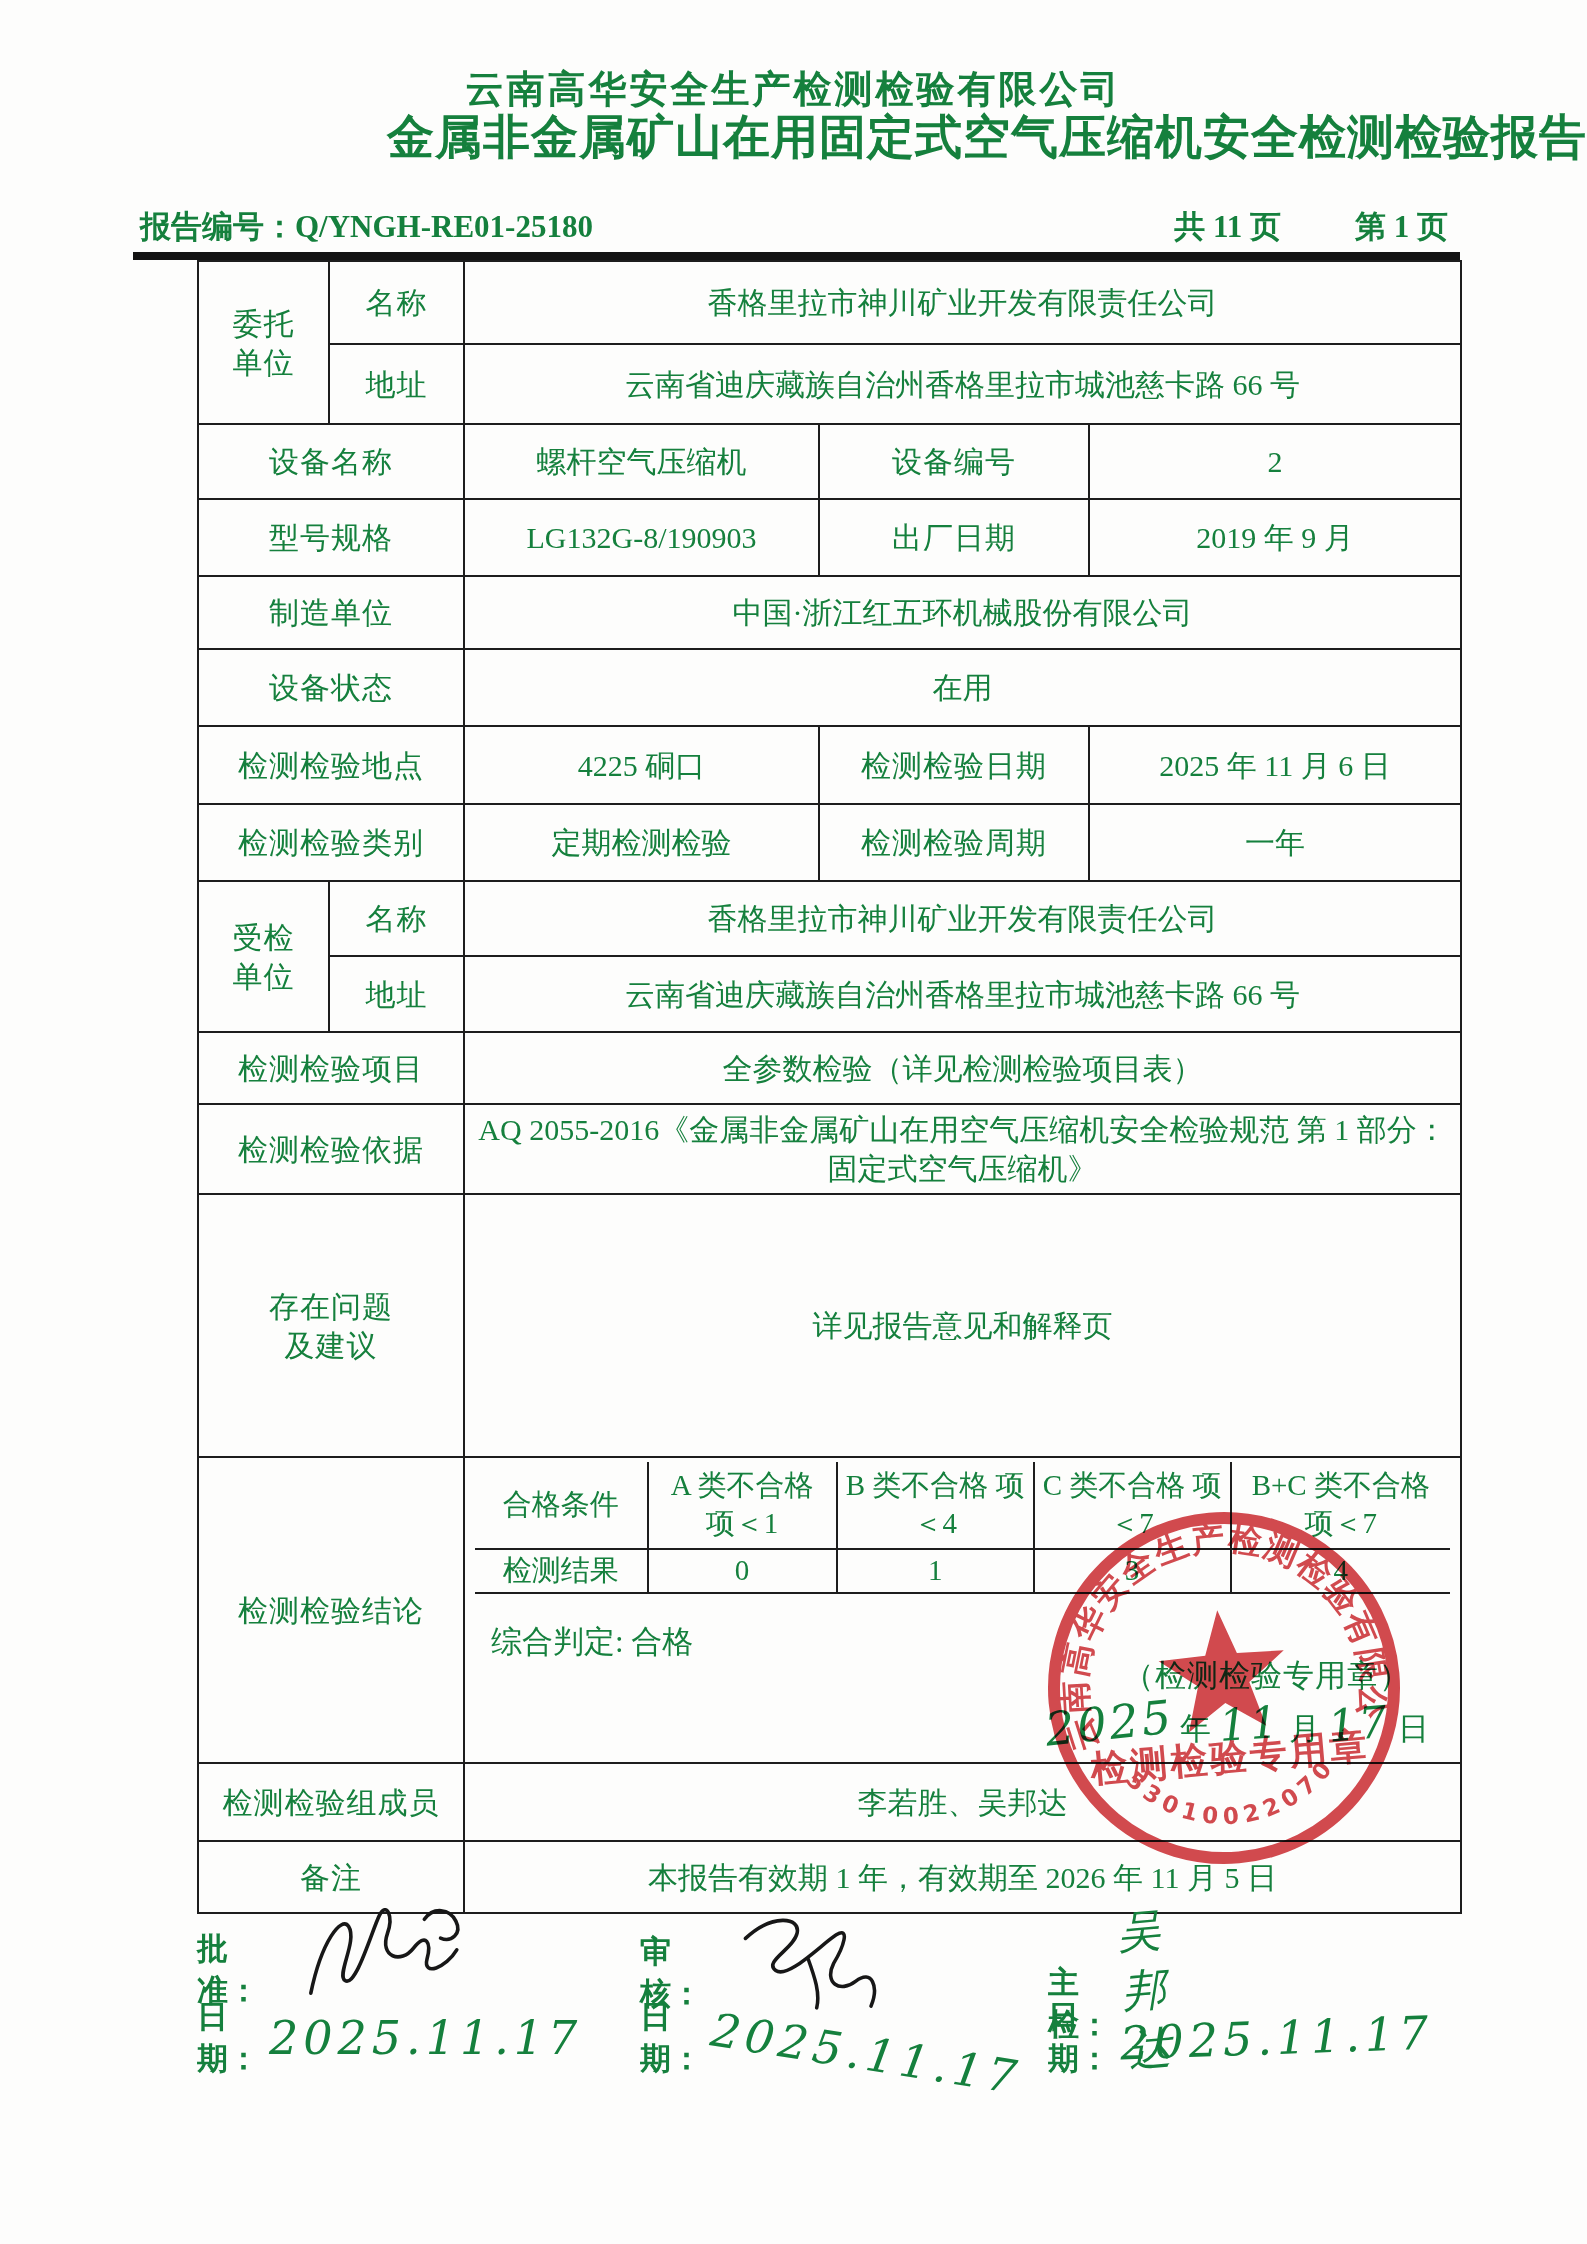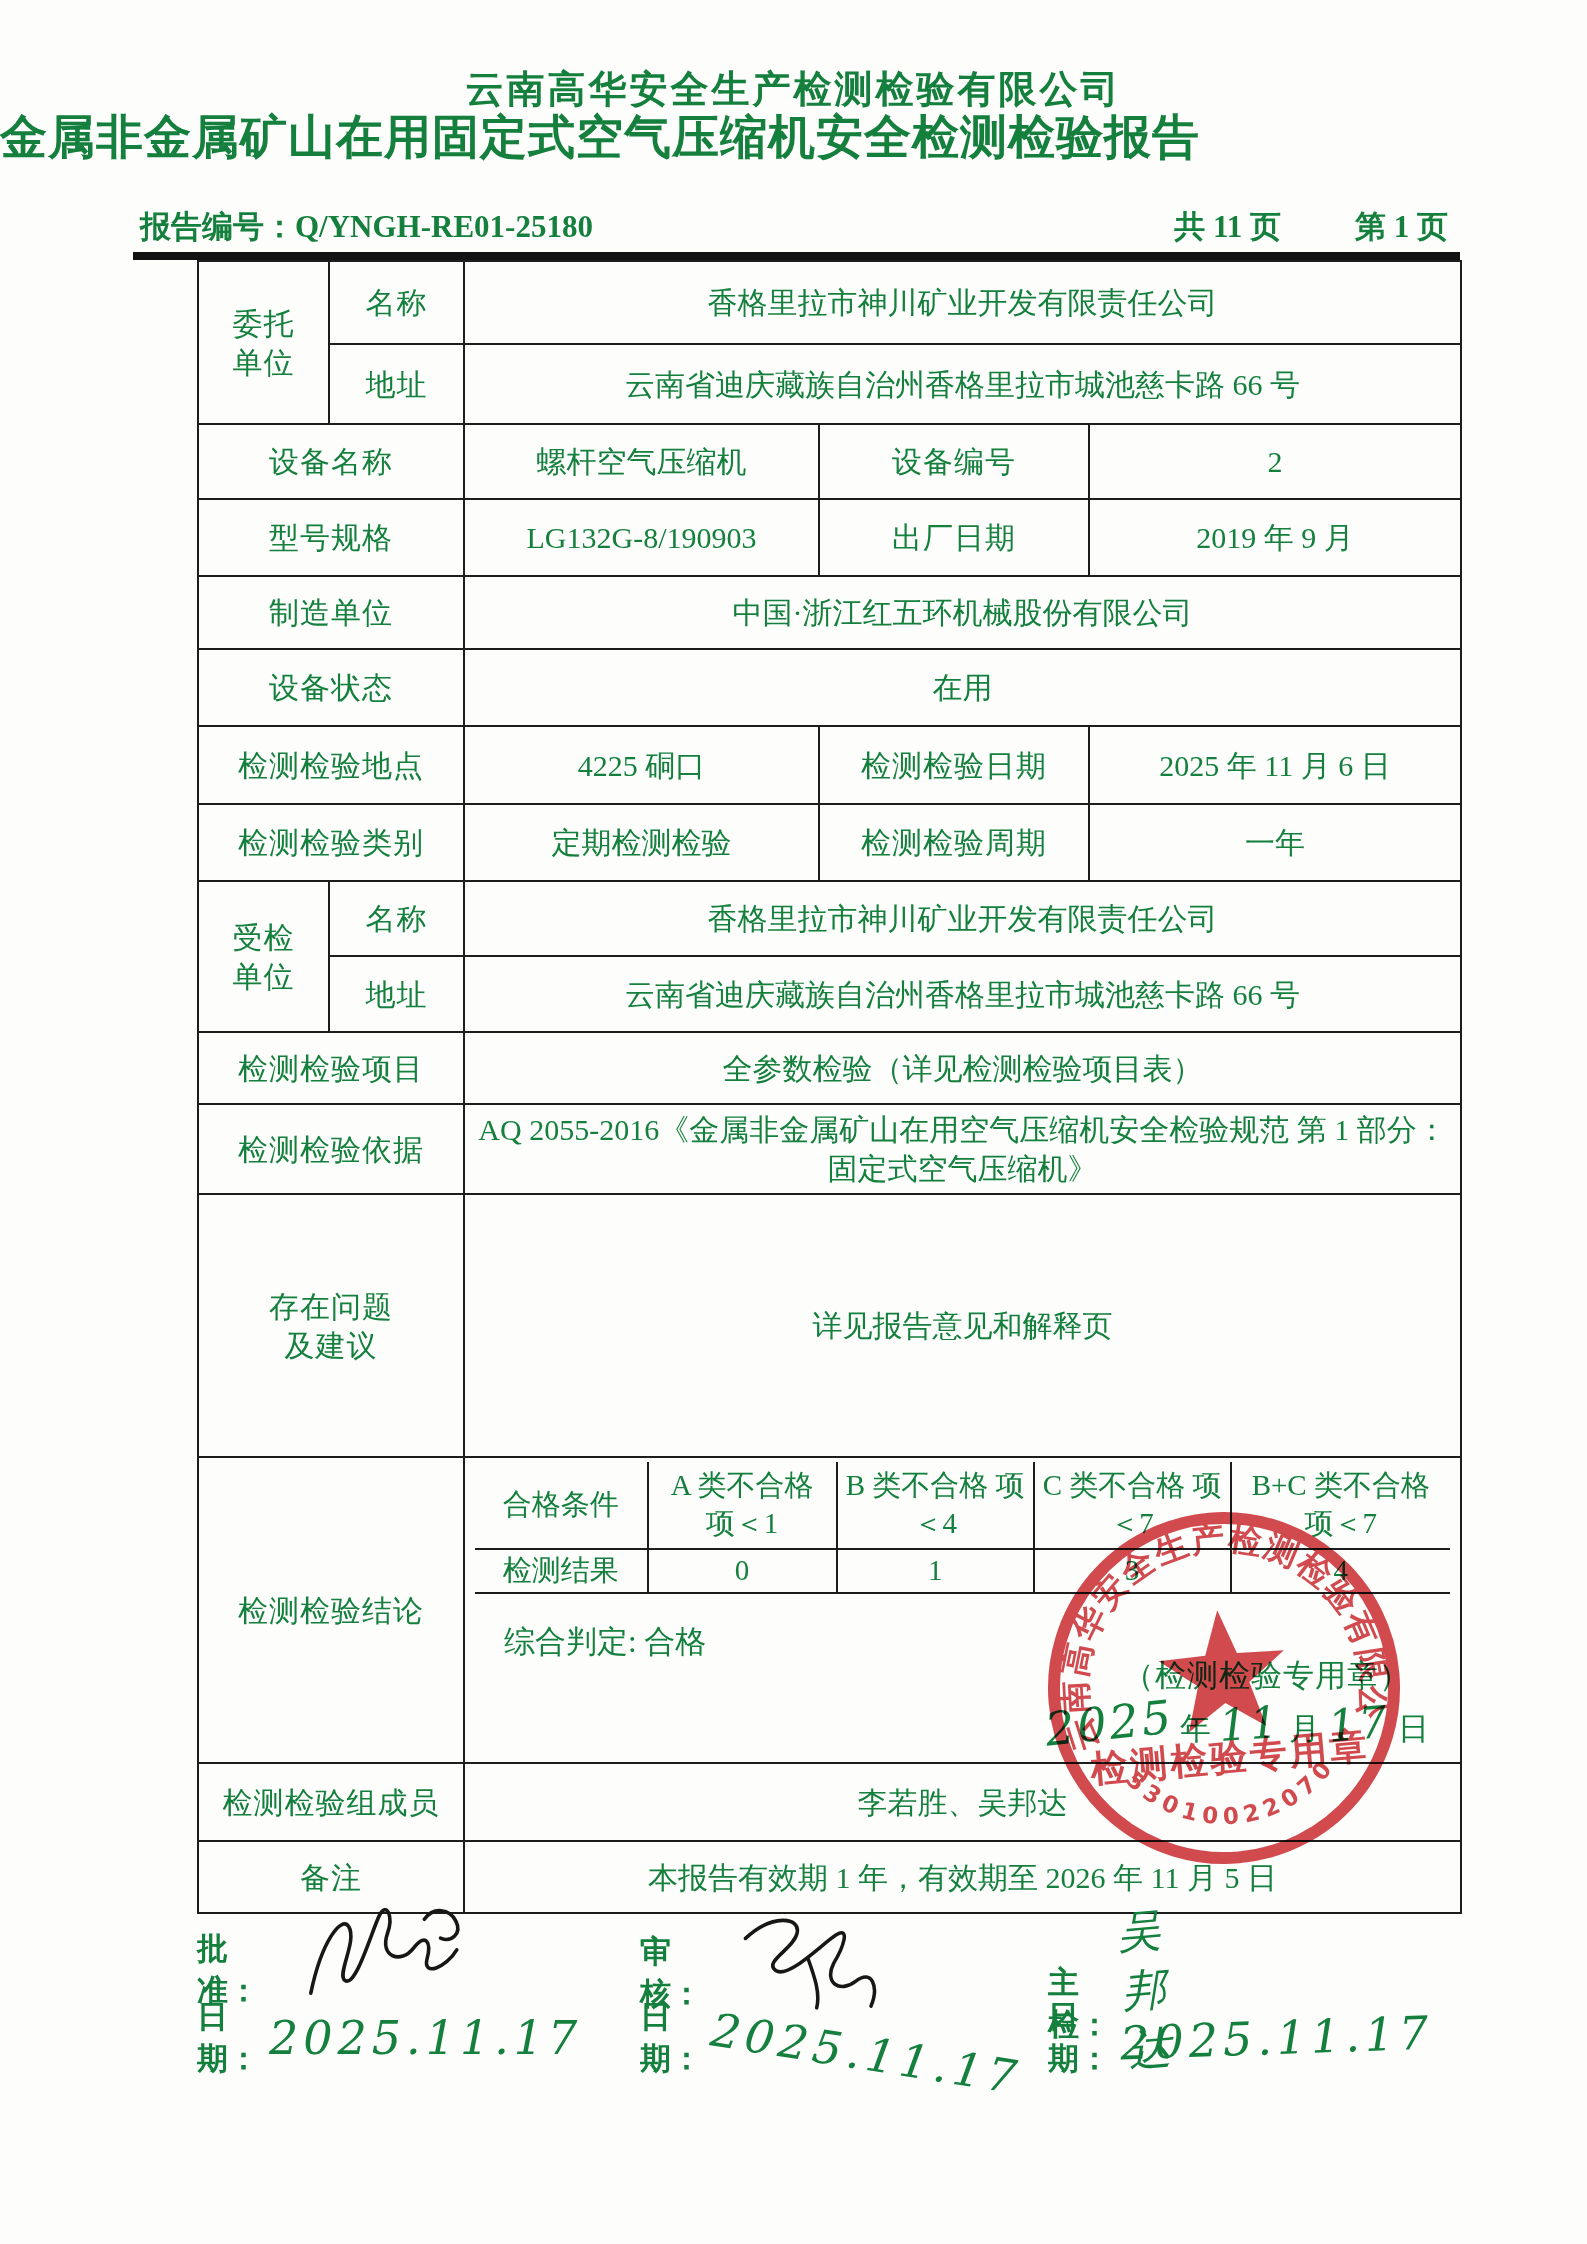--- a/index.html
+++ b/index.html
@@ -4,21 +4,21 @@
 <style>
   html,body{margin:0;padding:0;background:#e8e8e8;}
   .sheet{
     position:relative;width:1587px;height:2244px;margin:0 auto;
     background:#fdfdfc;color:#15803d;overflow:hidden;
     font-family:"Liberation Serif","DejaVu Serif",serif;
   }
   
   .title-company{position:absolute;top:64px;left:0;width:100%;text-align:center;
     font-size:38px;font-weight:bold;letter-spacing:3px;}
-  .title-report{position:absolute;top:106px;left:0;width:100%;text-align:left;
+  .title-report{position:absolute;top:106px;left:0;width:100%;text-align:right;
     font-size:47px;font-weight:bold;letter-spacing:1px;}
   .report-line{position:absolute;top:206px;left:140px;width:1318px;
     display:flex;justify-content:space-between;align-items:baseline;
     font-size:31px;font-weight:bold;}
   .report-line .pages{display:flex;gap:74px;padding-right:10px;}
   .head-rule{position:absolute;top:252px;left:133px;width:1327px;height:0;
     border-top:8px solid #131313;}
   
   table.rpt{position:absolute;left:197px;top:260px;width:1263px;
     border-collapse:collapse;table-layout:fixed;}
@@ -29,21 +29,21 @@
   td.nopad{padding:0;}
   
   .cg{display:grid;grid-template-columns:17.8% 19.4% 20.2% 20.2% 22.4%;}
   .cg > div{border-right:2.5px solid #1d1d1d;border-bottom:2.5px solid #1d1d1d;
     display:flex;align-items:center;justify-content:center;text-align:center;
     font-size:29px;line-height:1.3;padding:4px 6px;box-sizing:border-box;}
   .cg > div:nth-child(5n){border-right:none;}
   .cg .hrow{height:88px;}
   .cg .rrow{height:44px;}
   .verdict-area{position:relative;height:164px;}
-  .verdict-text{position:absolute;left:29px;top:28px;font-size:31px;}
+  .verdict-text{position:absolute;left:16px;top:28px;font-size:31px;}
   .stamp-note{position:absolute;left:648px;top:62px;font-size:31px;letter-spacing:1px;}
   .stamp-date{position:absolute;left:570px;top:100px;font-size:31px;display:flex;
     align-items:baseline;}
   .hand{font-family:"DejaVu Serif","Liberation Serif",serif;font-style:italic;
     font-weight:normal;letter-spacing:3px;}
   .hand-year{font-size:46px;transform:rotate(-6deg);display:inline-block;margin-right:6px;}
   .hand-month{font-size:44px;transform:rotate(-4deg);display:inline-block;margin:0 8px;}
   .hand-day{font-size:44px;transform:rotate(-5deg);display:inline-block;margin:0 8px;}
   
   .stamp{position:absolute;left:1038px;top:1498px;width:372px;height:380px;

